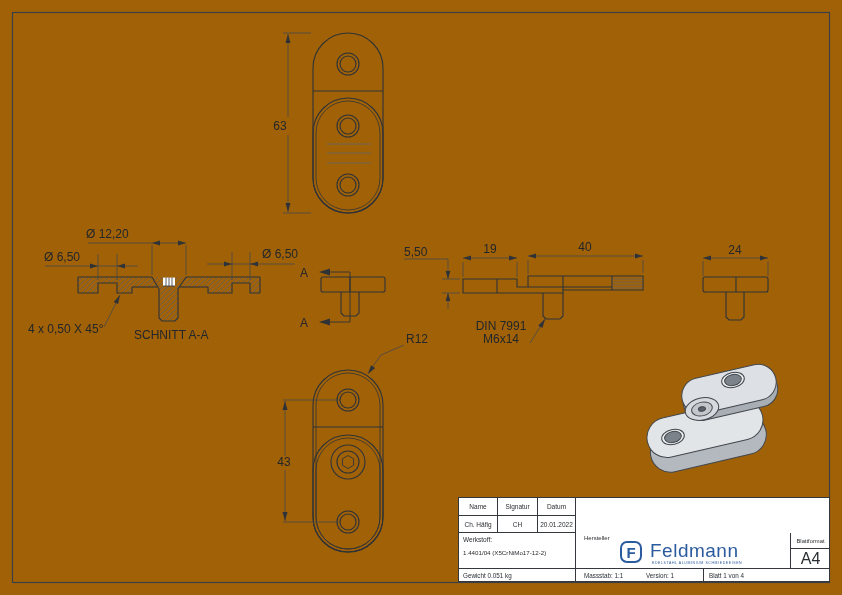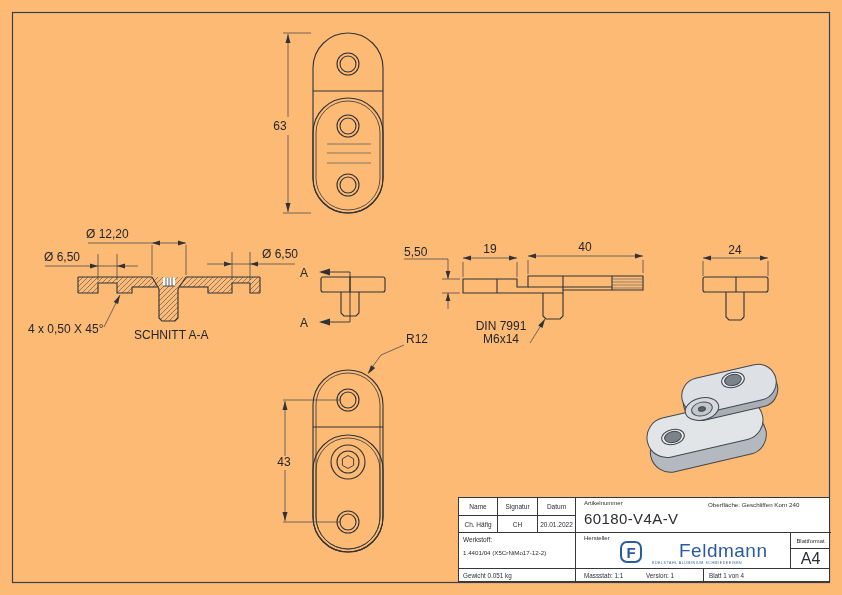--- a/index.html
+++ b/index.html
@@ -1,16 +1,16 @@
 <!DOCTYPE html>
 <html><head>
 <meta charset="utf-8">
 <style>
   html,body{margin:0;padding:0;background:#fff;}
-  .sheet{position:relative;width:842px;height:595px;background:#fdba74;
+  .sheet{position:relative;width:842px;height:595px;background:#a16207;
          font-family:"Liberation Sans",sans-serif;overflow:hidden;}
   .sheet svg{position:absolute;left:0;top:0;}
   svg text{fill:#23262b;font-family:"Liberation Sans",sans-serif;}
   .dim{font-size:12px;}
   
   .tb{position:absolute;left:458px;top:497px;width:372px;height:85px;
       box-sizing:border-box;border:1px solid #34373c;background:#fff;color:#2a2d31;}
   .c{position:absolute;box-sizing:border-box;display:flex;align-items:center;justify-content:center;
      overflow:hidden;white-space:nowrap;}
   .br{border-right:1px solid #34373c;}
@@ -250,38 +250,30 @@
 </svg>
 
 <div class="tb">
   <div class="c br bb" style="left:0;top:0;width:39px;height:18px;font-size:6.5px;">Name</div>
   <div class="c br bb" style="left:39px;top:0;width:40px;height:18px;font-size:6.5px;">Signatur</div>
   <div class="c br bb" style="left:79px;top:0;width:38px;height:18px;font-size:6.5px;">Datum</div>
   <div class="c br bb" style="left:0;top:18px;width:39px;height:17px;font-size:6.5px;">Ch. Häfig</div>
   <div class="c br bb" style="left:39px;top:18px;width:40px;height:17px;font-size:6.5px;">CH</div>
   <div class="c br bb" style="left:79px;top:18px;width:38px;height:17px;font-size:6.5px;">20.01.2022</div>
 
-  <div class="c bb left" style="left:117px;top:0;width:255px;height:35px;">
-    <span class="abs" style="left:8px;top:2px;font-size:6px;">Artikelnummer</span>
-    <span class="abs" style="left:8px;top:12px;font-size:15px;letter-spacing:.4px;">60180-V4A-V</span>
-    <span class="abs" style="left:132px;top:3px;font-size:6.2px;">
-      <span>Oberfläche:</span>
-      <span>Geschliffen Korn 240</span>
-    </span>
-  </div>
 
   <div class="c br bb left" style="left:0;top:35px;width:117px;height:36px;">
     <span class="abs" style="left:4px;top:3px;font-size:6.5px;">Werkstoff:</span>
     <span class="abs" style="left:4px;top:16px;font-size:6.2px;">1.4401/04 (X5CrNiMo17-12-2)</span>
   </div>
 
   <div class="c br bb left" style="left:117px;top:35px;width:215px;height:36px;">
     <span class="abs" style="left:8px;top:2px;font-size:6px;">Hersteller</span>
     <span class="fmark" style="left:44px;top:8px;width:22px;height:22px;">F</span>
-    <span class="brand" style="left:74px;top:7px;margin-left:29px;">Feldmann</span>
+    <span class="brand" style="left:74px;top:7px;">Feldmann</span>
     <span class="tagline" style="left:76px;top:28px;">EDELSTAHL ALUMINIUM SCHMIEDEEISEN</span>
   </div>
 
   <div class="c bb" style="left:332px;top:35px;width:39px;height:16px;font-size:5.8px;">Blattformat</div>
   <div class="c bb" style="left:332px;top:51px;width:39px;height:20px;font-size:16px;">A4</div>
 
   <div class="c br left" style="left:0;top:71px;width:117px;height:13px;padding-left:4px;font-size:6.3px;">Gewicht 0.051 kg</div>
   <div class="c br left" style="left:117px;top:71px;width:128px;height:13px;">
     <span class="abs" style="left:8px;top:3px;font-size:6.3px;">Massstab: 1:1</span>
     <span class="abs" style="left:70px;top:3px;font-size:6.3px;">Version: 1</span>

